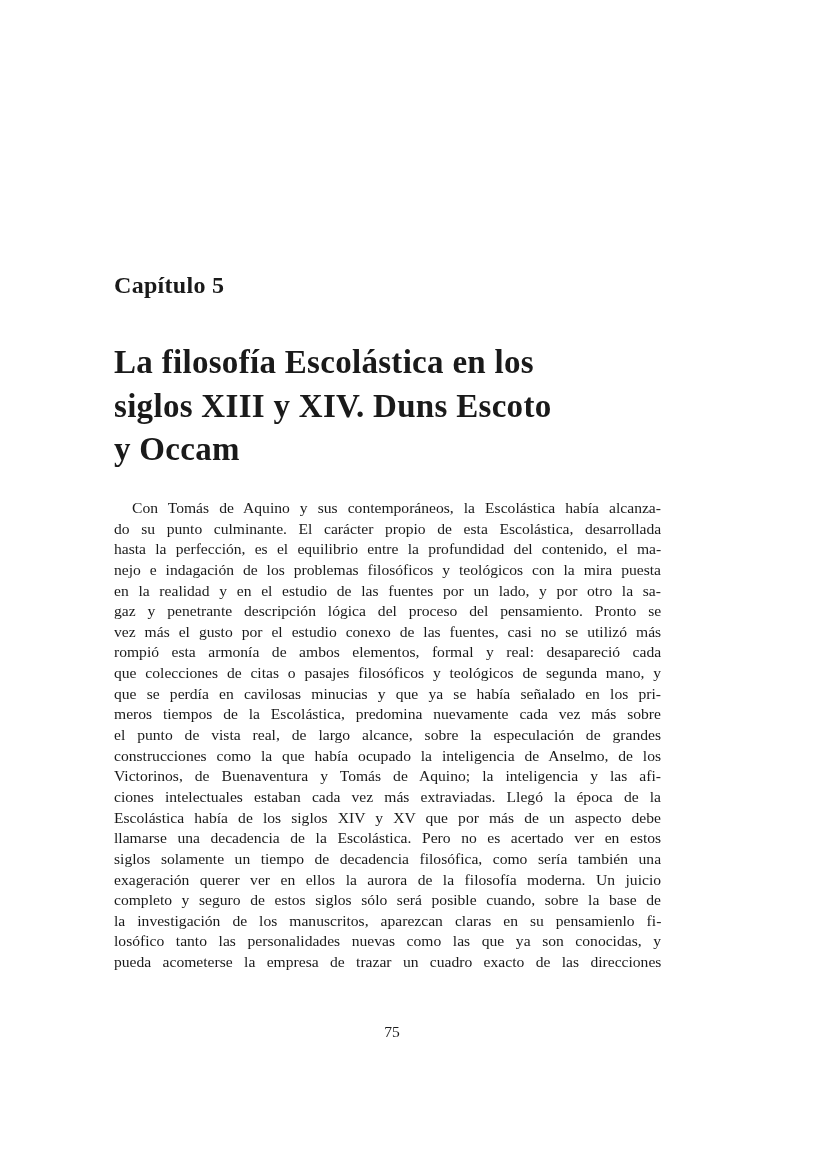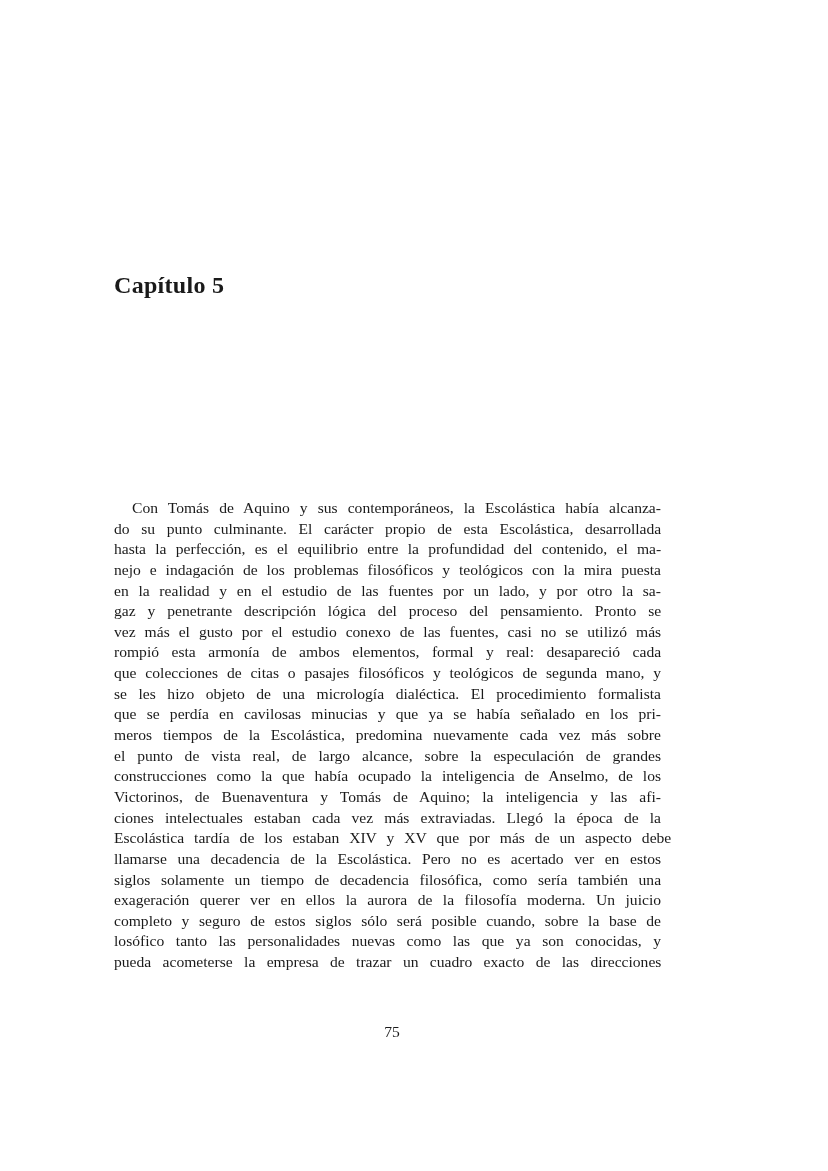--- a/index.html
+++ b/index.html
@@ -16,41 +16,46 @@
   .line.first { text-indent: 18px; }
   .line.last { text-align-last: justify; }
   .page-number { position: absolute; left: 0; width: 768px; text-align: center; top: 1023px; font-size: 15.6px;
                  font-family: "Liberation Serif", "DejaVu Serif", serif; padding-left: 8px; }
 </style>
 </head>
 <body>
 
 <div class="page">
   <div class="chapter-label">Capítulo 5</div>
+  <h1 class="chapter-title">
+    <span style="display:block">La filosofía Escolástica en los</span>
+    <span style="display:block">siglos XIII y XIV. Duns Escoto</span>
+    <span style="display:block">y Occam</span>
+  </h1>
 
   <div class="body-text">
     <span class="line first" style="display: block; width: auto; word-spacing: 6.1px;">Con Tomás de Aquino y sus contemporáneos, la Escolástica había alcanza-</span>
     <span class="line" style="display: block; width: auto; word-spacing: 7.7px;">do su punto culminante. El carácter propio de esta Escolástica, desarrollada</span>
     <span class="line" style="display: block; width: auto; word-spacing: 5.33333px;">hasta la perfección, es el equilibrio entre la profundidad del contenido, el ma-</span>
     <span class="line" style="display: block; width: auto; word-spacing: 5px;">nejo e indagación de los problemas filosóficos y teológicos con la mira puesta</span>
     <span class="line" style="display: block; width: auto; word-spacing: 5.76471px;">en la realidad y en el estudio de las fuentes por un lado, y por otro la sa-</span>
     <span class="line" style="display: block; width: auto; word-spacing: 8px;">gaz y penetrante descripción lógica del proceso del pensamiento. Pronto se</span>
     <span class="line" style="display: block; width: auto; word-spacing: 5.06667px;">vez más el gusto por el estudio conexo de las fuentes, casi no se utilizó más</span>
     <span class="line" style="display: block; width: auto; word-spacing: 8.6px;">rompió esta armonía de ambos elementos, formal y real: desapareció cada</span>
     <span class="line" style="display: block; width: auto; word-spacing: 4.91667px;">que colecciones de citas o pasajes filosóficos y teológicos de segunda mano, y</span>
-    <span class="line" style="display: block; width: auto; word-spacing: 7.6px;">se les hizo objeto de una micrología dialéctica. El procedimiento formalista</span>
     <span class="line" style="display: block; width: auto; word-spacing: 6.28571px;">que se perdía en cavilosas minucias y que ya se había señalado en los pri-</span>
     <span class="line" style="display: block; width: auto; word-spacing: 6.9px;">meros tiempos de la Escolástica, predomina nuevamente cada vez más sobre</span>
     <span class="line" style="display: block; width: auto; word-spacing: 8px;">el punto de vista real, de largo alcance, sobre la especulación de grandes</span>
     <span class="line" style="display: block; width: auto; word-spacing: 5.90909px;">construcciones como la que había ocupado la inteligencia de Anselmo, de los</span>
     <span class="line" style="display: block; width: auto; word-spacing: 8.09091px;">Victorinos, de Buenaventura y Tomás de Aquino; la inteligencia y las afi-</span>
     <span class="line" style="display: block; width: auto; word-spacing: 7.18182px;">ciones intelectuales estaban cada vez más extraviadas. Llegó la época de la</span>
-    <span class="line" style="display: block; width: auto; word-spacing: 6.07143px;">Escolástica tardía de los estaban XIV y XV que por más de un aspecto debe</span>
+    <span class="line" style="display: block; width: auto; word-spacing: 6.07143px;">Escolástica había de los siglos XIV y XV que por más de un aspecto debe</span>
     <span class="line" style="display: block; width: auto; word-spacing: 6.66667px;">llamarse una decadencia de la Escolástica. Pero no es acertado ver en estos</span>
     <span class="line" style="display: block; width: auto; word-spacing: 6.6px;">siglos solamente un tiempo de decadencia filosófica, como sería también una</span>
     <span class="line" style="display: block; width: auto; word-spacing: 6.58333px;">exageración querer ver en ellos la aurora de la filosofía moderna. Un juicio</span>
     <span class="line" style="display: block; width: auto; word-spacing: 5.69231px;">completo y seguro de estos siglos sólo será posible cuando, sobre la base de</span>
+    <span class="line" style="display: block; width: auto; word-spacing: 8.1px;">la investigación de los manuscritos, aparezcan claras en su pensamienlo fi-</span>
     <span class="line" style="display: block; width: auto; word-spacing: 7.63636px;">losófico tanto las personalidades nuevas como las que ya son conocidas, y</span>
     <span class="line last" style="display: block; width: auto; word-spacing: 7.45455px;">pueda acometerse la empresa de trazar un cuadro exacto de las direcciones</span>
   </div>
 
   <div class="page-number">75</div>
 </div>
 
 </body></html>

